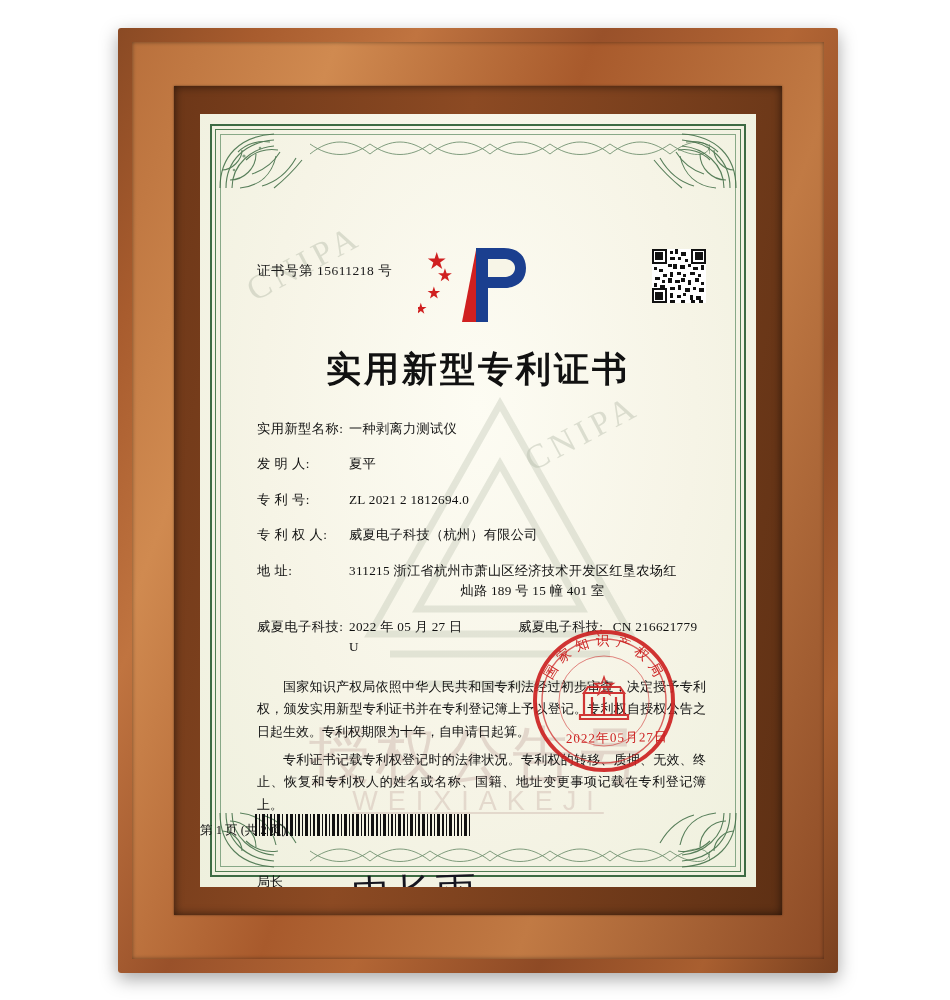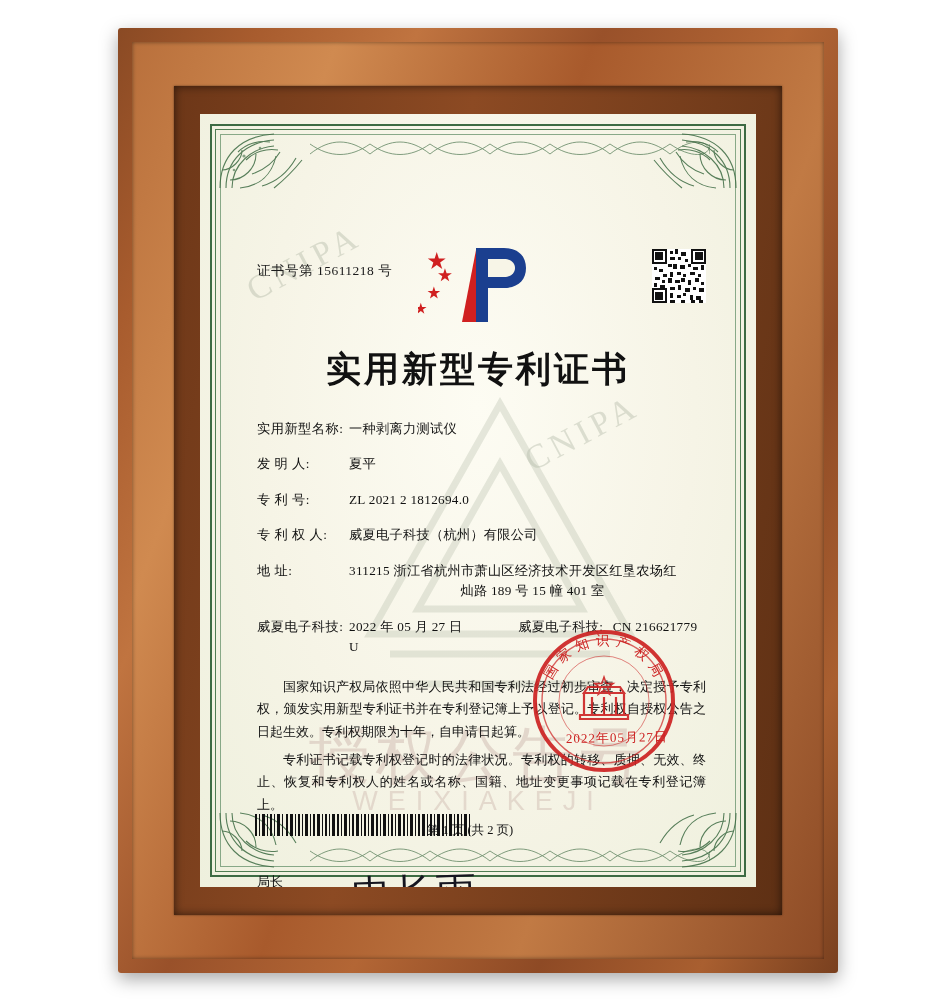--- a/index.html
+++ b/index.html
@@ -124,20 +124,21 @@
     position: absolute;
     left: 0; right: 0;
     top: 672px;
     text-align: center;
     font-size: 27px;
     color: rgba(210,190,180,0.5);
     letter-spacing: 10px;
     font-family: "Liberation Sans", sans-serif;
     pointer-events: none;
     white-space: nowrap;
+    text-decoration: underline;
   }
 
   
   #cert-number {
     position: absolute;
     left: 57px; top: 148px;
     font-size: 13.5px;
     color: #1b1b1b;
     letter-spacing: .5px;
   }
@@ -249,21 +250,21 @@
     color: #cc2222;
     letter-spacing: 1px;
     transform: rotate(-1deg);
     white-space: nowrap;
   }
 
   #page-footer {
     position: absolute;
     left: 0; right: 16px;
     bottom: 48px;
-    text-align: center;
+    text-align: left;
     font-size: 12.5px;
     color: #111;
   }
 </style>
 </head>
 <body>
 
 <div id="frame-outer">
   <div id="frame-bevel-hi"></div>
   <div id="frame-inner-dark"></div>

